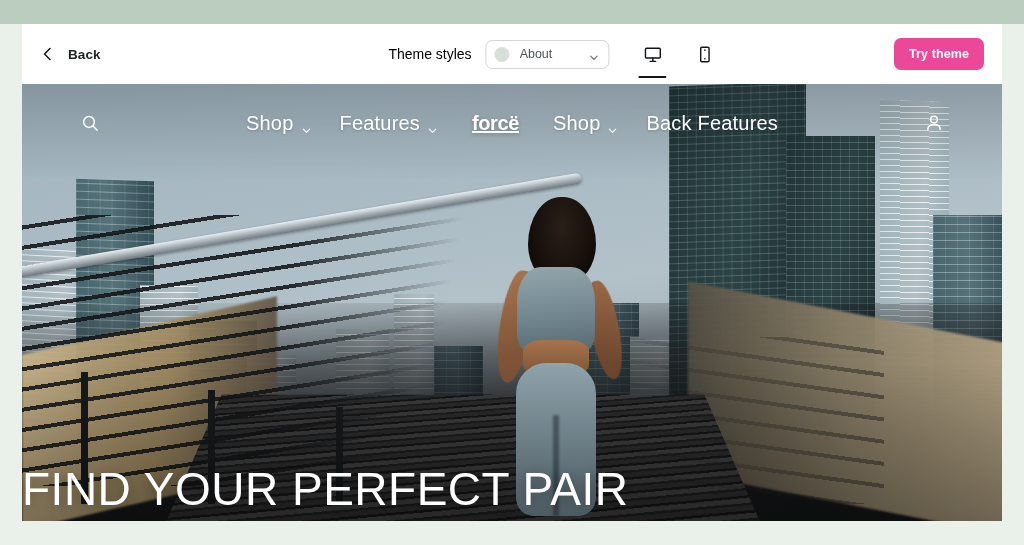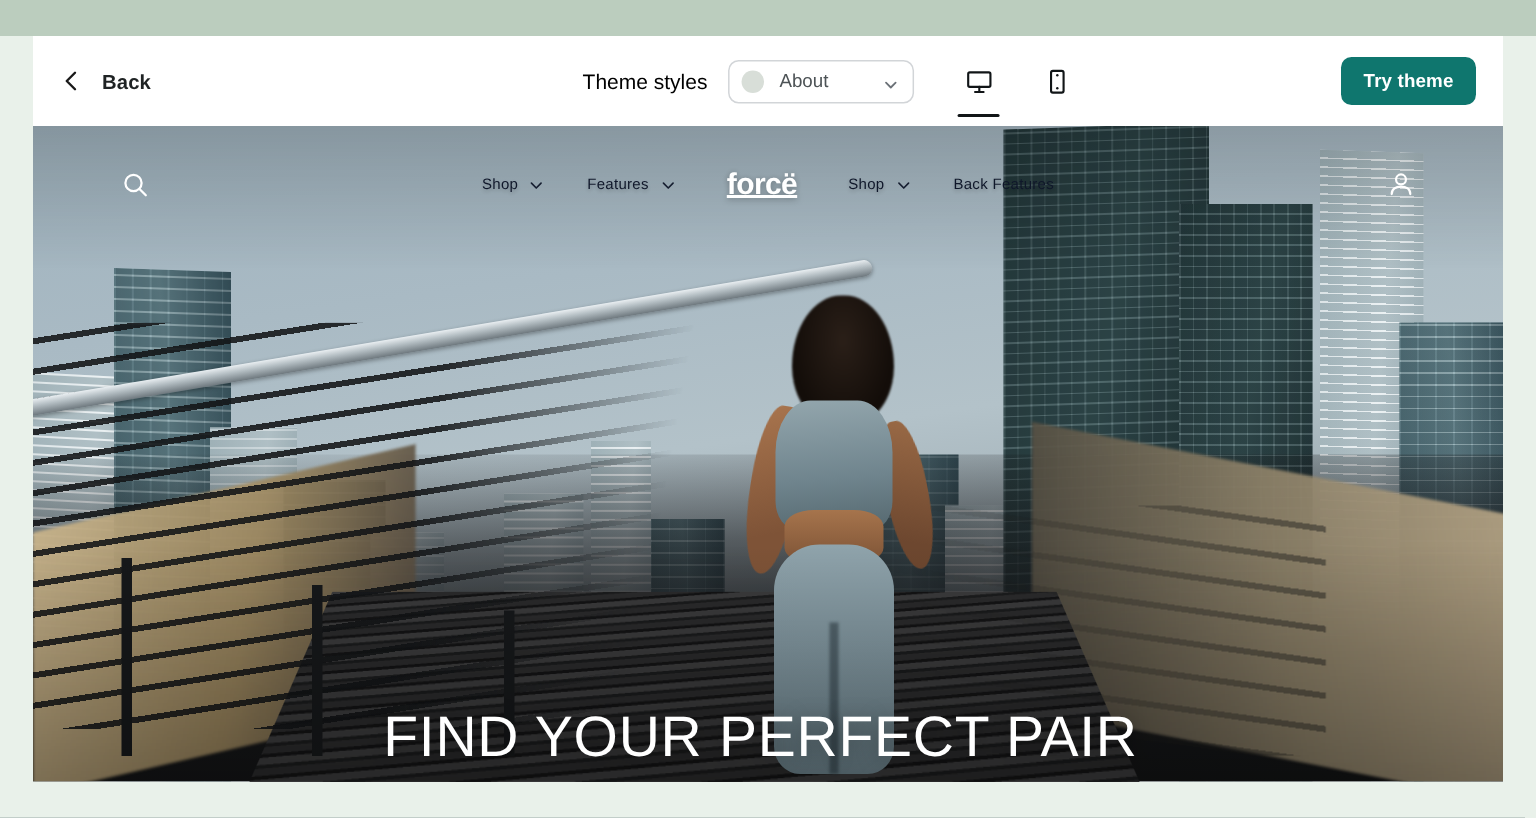--- a/index.html
+++ b/index.html
@@ -147,21 +147,21 @@
     left: 1px; right: 1px;
     bottom: 6px;
     height: 2.5px;
     background: #111517;
     border-radius: 2px;
   }
 
   
   #try-theme {
     margin-left: auto;
-    background: #0f766e;
+    background: #ec4899;
     color: #ffffff;
     border: none;
     border-radius: 7px;
     height: 32px;
     padding: 0 15px;
     font-size: 12.5px;
     font-weight: 700;
     font-family: "Liberation Sans", sans-serif;
     cursor: pointer;
     letter-spacing: .1px;
@@ -385,22 +385,22 @@
   #store-nav-links {
     margin: 0 auto;
     display: flex;
     align-items: center;
     gap: 28px;
   }
   .nav-link {
     display: flex;
     align-items: center;
     gap: 7px;
-    font-size: 10px;
-    color: #0f172a;
+    font-size: 20px;
+    color: #ffffff;
     letter-spacing: .2px;
     cursor: pointer;
     text-shadow: 0 1px 3px rgba(0,0,0,.25);
     white-space: nowrap;
   }
   .nav-caret { width: 11px; height: 11px; opacity: .95; }
   #brand-logo {
     font-size: 20px;
     font-weight: 700;
     letter-spacing: -.4px;
@@ -409,24 +409,24 @@
     text-shadow: 0 1px 4px rgba(0,0,0,.3);
     cursor: pointer;
     text-decoration: underline;
   }
 
   
   #hero-heading {
     position: absolute;
     left: 0; right: 10px;
     bottom: 8px;
-    text-align: center;
+    text-align: left;
     z-index: 4;
     color: #ffffff;
-    font-size: 38px;
+    font-size: 46px;
     font-weight: 400;
     letter-spacing: .5px;
     line-height: 1.05;
     text-shadow: 0 2px 14px rgba(0,0,0,.35);
     white-space: nowrap;
   }
 </style>
 </head>
 <body>
 

